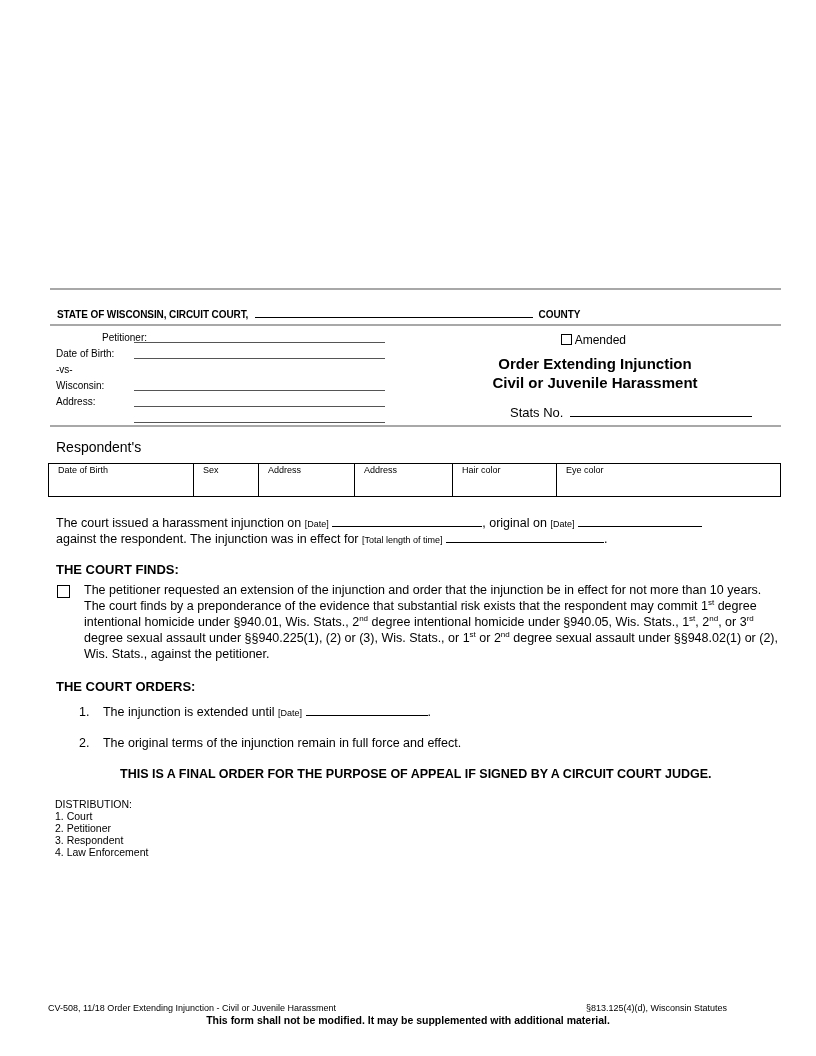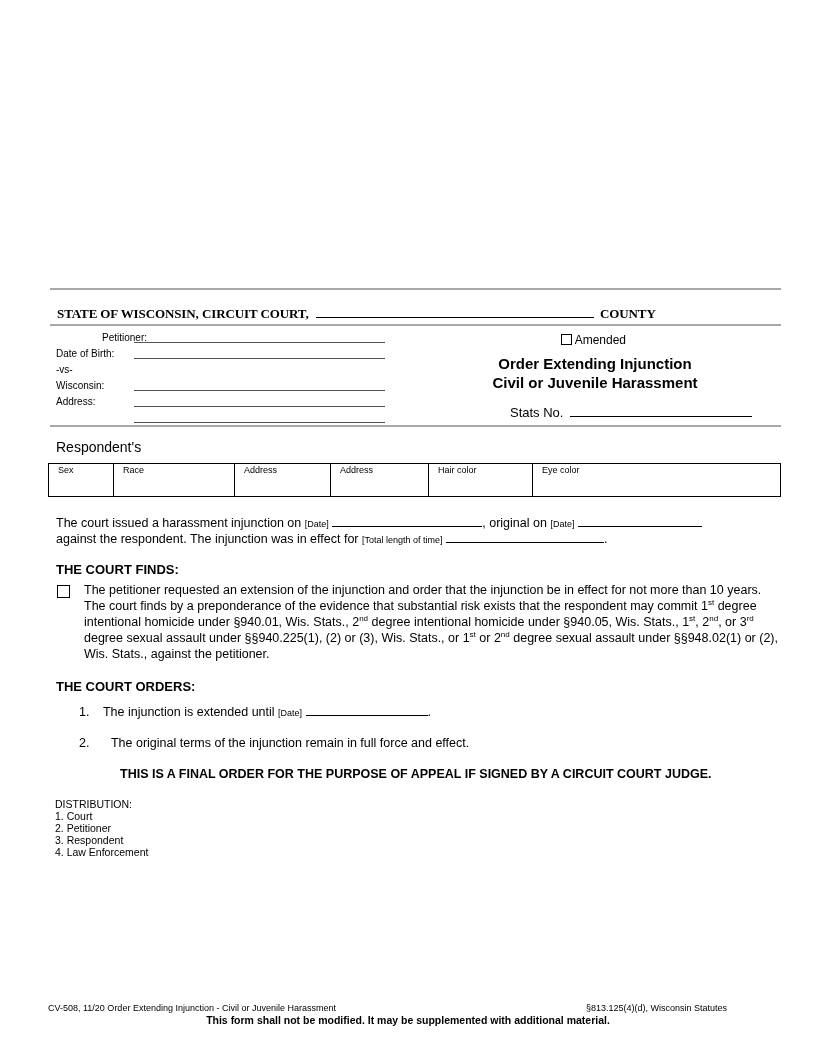--- a/index.html
+++ b/index.html
@@ -2,21 +2,21 @@
 <html><head>
 <meta charset="utf-8">
 <style>
   html, body { margin: 0; padding: 0; background: #ffffff; }
   body { width: 816px; height: 1056px; position: relative; font-family: "Liberation Sans", sans-serif; color: #000; overflow: hidden; }
   .abs { position: absolute; }
   .hr-gray { position: absolute; height: 0; border-top: 2px solid #a8a8a8; }
   .uline { display: inline-block; border-bottom: 1px solid #000; vertical-align: baseline; }
   .small-tag { font-size: 9px; }
   .chk { display: inline-block; width: 11px; height: 11px; border: 1px solid #000; box-sizing: border-box; vertical-align: -1px; }
-  .state-line { font-family: Liberation Serif, serif; font-weight: bold; font-size: 13px; letter-spacing: -0.1px; }
+  .state-line { font-family: Liberation Sans, sans-serif; font-weight: bold; font-size: 10px; letter-spacing: -0.1px; }
   .caption { font-size: 10px; }
   .title { font-weight: bold; font-size: 15px; text-align: center; }
   .desc-table { position: absolute; left: 48px; top: 463px; width: 733px; height: 34px; border: 1px solid #000; box-sizing: border-box; display: flex; }
   .desc-cell { border-right: 1px solid #000; font-size: 9px; padding: 1px 0 0 9px; box-sizing: border-box; height: 100%; }
   .desc-cell:last-child { border-right: none; }
   .body-text { font-size: 12.5px; line-height: 16px; }
   .heading { font-size: 13px; font-weight: bold; text-align: right; }
   .footer-small { font-size: 9px; }
   sup { font-size: 8px; line-height: 0; }
 </style>
@@ -56,22 +56,22 @@
 <div class="abs" style="left:510px; top:404px; font-size:13px;">
   <span>Stats No.</span>
   <span class="uline" style="width:182px; height:12px; margin-left:3px;"></span>
 </div>
 
 <div class="hr-gray" style="left:50px; top:425px; width:731px;"></div>
 
 <div class="abs" style="left:56px; top:439px; font-size:14px;">Respondent's</div>
 
 <div class="desc-table">
+  <div class="desc-cell" style="width:145px;"><span>Date of Birth</span></div>
   <div class="desc-cell" style="width:65px;"><span>Sex</span></div>
-  <div class="desc-cell" style="width:121px;"><span>Race</span></div>
   <div class="desc-cell" style="width:96px;"><span>Address</span></div>
   <div class="desc-cell" style="width:98px;"><span>Address</span></div>
   <div class="desc-cell" style="width:104px;"><span>Hair color</span></div>
   <div class="desc-cell" style="flex:1;"><span>Eye color</span></div>
 </div>
 
 <div class="abs body-text" style="left:56px; top:514px; width:730px;">
   <span>The court issued a harassment injunction on</span>
   <span class="small-tag">[Date]</span>
   <span class="uline" style="width:150px; height:12px;"></span><span>, original on</span>
@@ -93,28 +93,28 @@
 
 <div class="abs body-text" style="left:79px; top:703px;">
   <span>1.</span>
   <span style="margin-left:10px;">The injunction is extended until</span>
   <span class="small-tag">[Date]</span>
   <span class="uline" style="width:122px; height:12px;"></span><span>.</span>
 </div>
 
 <div class="abs body-text" style="left:79px; top:735px;">
   <span>2.</span>
-  <span style="margin-left:18px;">The original terms of the injunction remain in full force and effect.</span>
+  <span style="margin-left:10px;">The original terms of the injunction remain in full force and effect.</span>
 </div>
 
 <div class="abs" style="left:120px; top:767px; font-size:12.5px; font-weight:bold;">THIS IS A FINAL ORDER FOR THE PURPOSE OF APPEAL IF SIGNED BY A CIRCUIT COURT JUDGE.</div>
 
 <div class="abs" style="left:55px; top:798px; font-size:10.5px; line-height:12px;">
   <div>DISTRIBUTION:</div>
   <div>1. Court</div>
   <div>2. Petitioner</div>
   <div>3. Respondent</div>
   <div>4. Law Enforcement</div>
 </div>
 
-<div class="abs footer-small" style="left:48px; top:1003px;">CV-508, 11/20  Order Extending Injunction - Civil or Juvenile Harassment</div>
+<div class="abs footer-small" style="left:48px; top:1003px;">CV-508, 11/18  Order Extending Injunction - Civil or Juvenile Harassment</div>
 <div class="abs footer-small" style="left:586px; top:1003px;">§813.125(4)(d), Wisconsin Statutes</div>
 <div class="abs" style="left:0; top:1014px; width:816px; text-align:center; font-size:10.5px; font-weight:bold;">This form shall not be modified. It may be supplemented with additional material.</div>
 
 </body></html>

